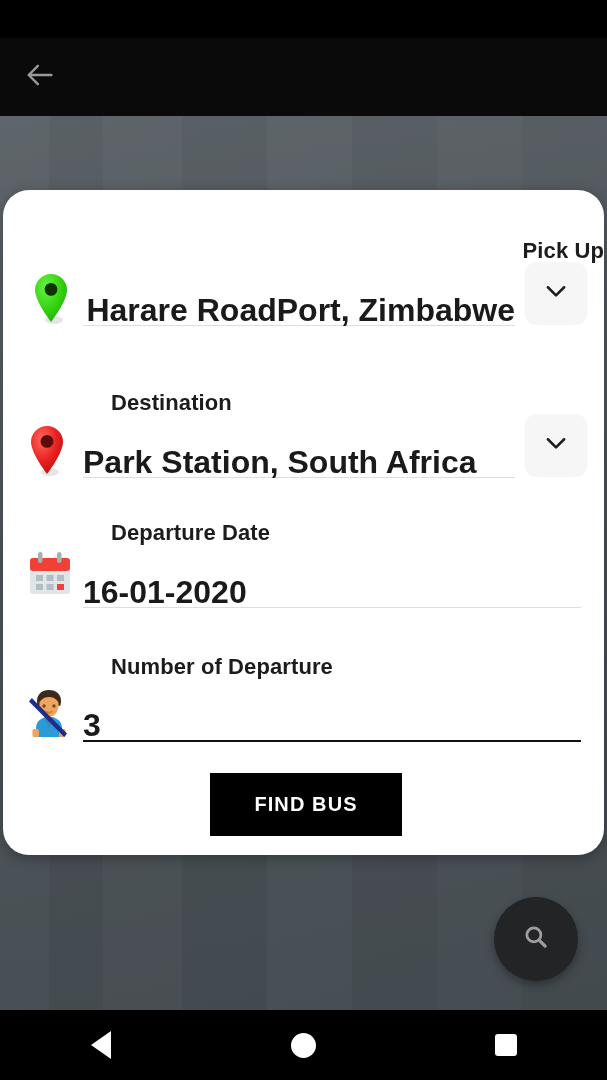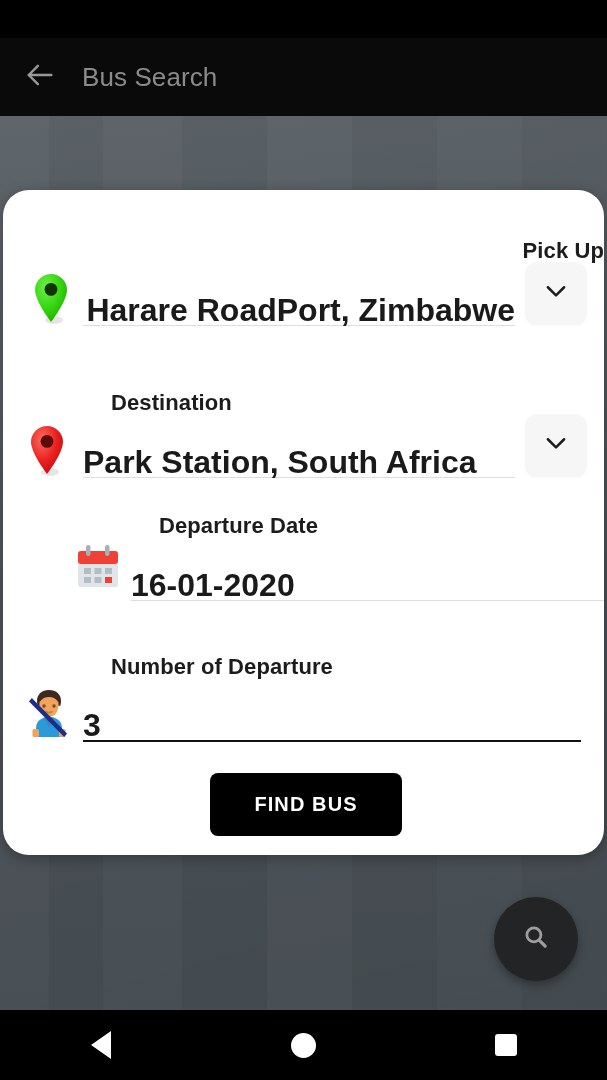--- a/index.html
+++ b/index.html
@@ -91,21 +91,21 @@
     position:absolute; right:17px; width:62px; height:62px;
     background:#f6f6f6; border-radius:12px;
     display:flex; align-items:center; justify-content:center;
     box-shadow:0 1px 2px rgba(0,0,0,0.06);
   }
 
   
   .find-btn {
     position:absolute; left:207px; top:583px;
     width:192px; height:63px; background:#000; border:none;
-    border-radius:8px; color:#fff; font-size:20px; font-weight:bold;
+    border-radius:0; color:#fff; font-size:20px; font-weight:bold;
     letter-spacing:1.1px; font-family:"Liberation Sans", sans-serif;
     cursor:pointer;
   }
 
   
   .fab {
     position:absolute; left:494px; top:897px; width:84px; height:84px;
     border-radius:50%; background:#232426;
     box-shadow:0 4px 10px rgba(0,0,0,0.35);
     display:flex; align-items:center; justify-content:center;
@@ -192,21 +192,20 @@
   </div>
 
   <div class="appbar">
     <div class="back-btn">
       <span>
         <svg width="34" height="34" viewBox="0 0 24 24">
             <path fill="none" stroke="#9a9a9a" stroke-width="1.7" stroke-linecap="round" stroke-linejoin="round" d="M20 12H4m0 0 6.5-6.5M4 12l6.5 6.5"></path>
           </svg>
       </span>
     </div>
-    <div class="appbar-title">Bus Search</div>
   </div>
 
   <div class="backdrop"></div>
 
   <div class="card">
 
     <div class="field-group" style="top:48px;text-align:right;">
       <div class="field-label">Pick Up</div>
       <div class="field-row">
         <span class="field-icon">
@@ -259,21 +258,21 @@
         <div class="chev-btn" style="top:-8px;">
           <span>
             <svg width="30" height="30" viewBox="0 0 24 24">
                 <path fill="none" stroke="#1d1d1d" stroke-width="2" stroke-linecap="round" stroke-linejoin="round" d="m5.5 9 6.5 6.5L18.5 9"></path>
               </svg>
           </span>
         </div>
       </div>
     </div>
 
-    <div class="field-group" style="top:323px;padding-left:48px;">
+    <div class="field-group" style="top:330px;">
       <div class="field-label">Departure Date</div>
       <div class="field-row">
         <span class="field-icon" style="left:24px; bottom:2px;">
           <svg width="46" height="48" viewBox="0 0 46 48">
             <rect x="3" y="8" width="40" height="36" rx="3" fill="#dfe5e8"></rect>
             <rect x="3" y="8" width="40" height="13" rx="3" fill="#ef4136"></rect>
             <rect x="11" y="2" width="4.5" height="11" rx="2.2" fill="#a6b0b5"></rect>
             <rect x="30" y="2" width="4.5" height="11" rx="2.2" fill="#a6b0b5"></rect>
             <rect x="9" y="25" width="7" height="6" fill="#b3bec4"></rect>
             <rect x="19.5" y="25" width="7" height="6" fill="#b3bec4"></rect>

